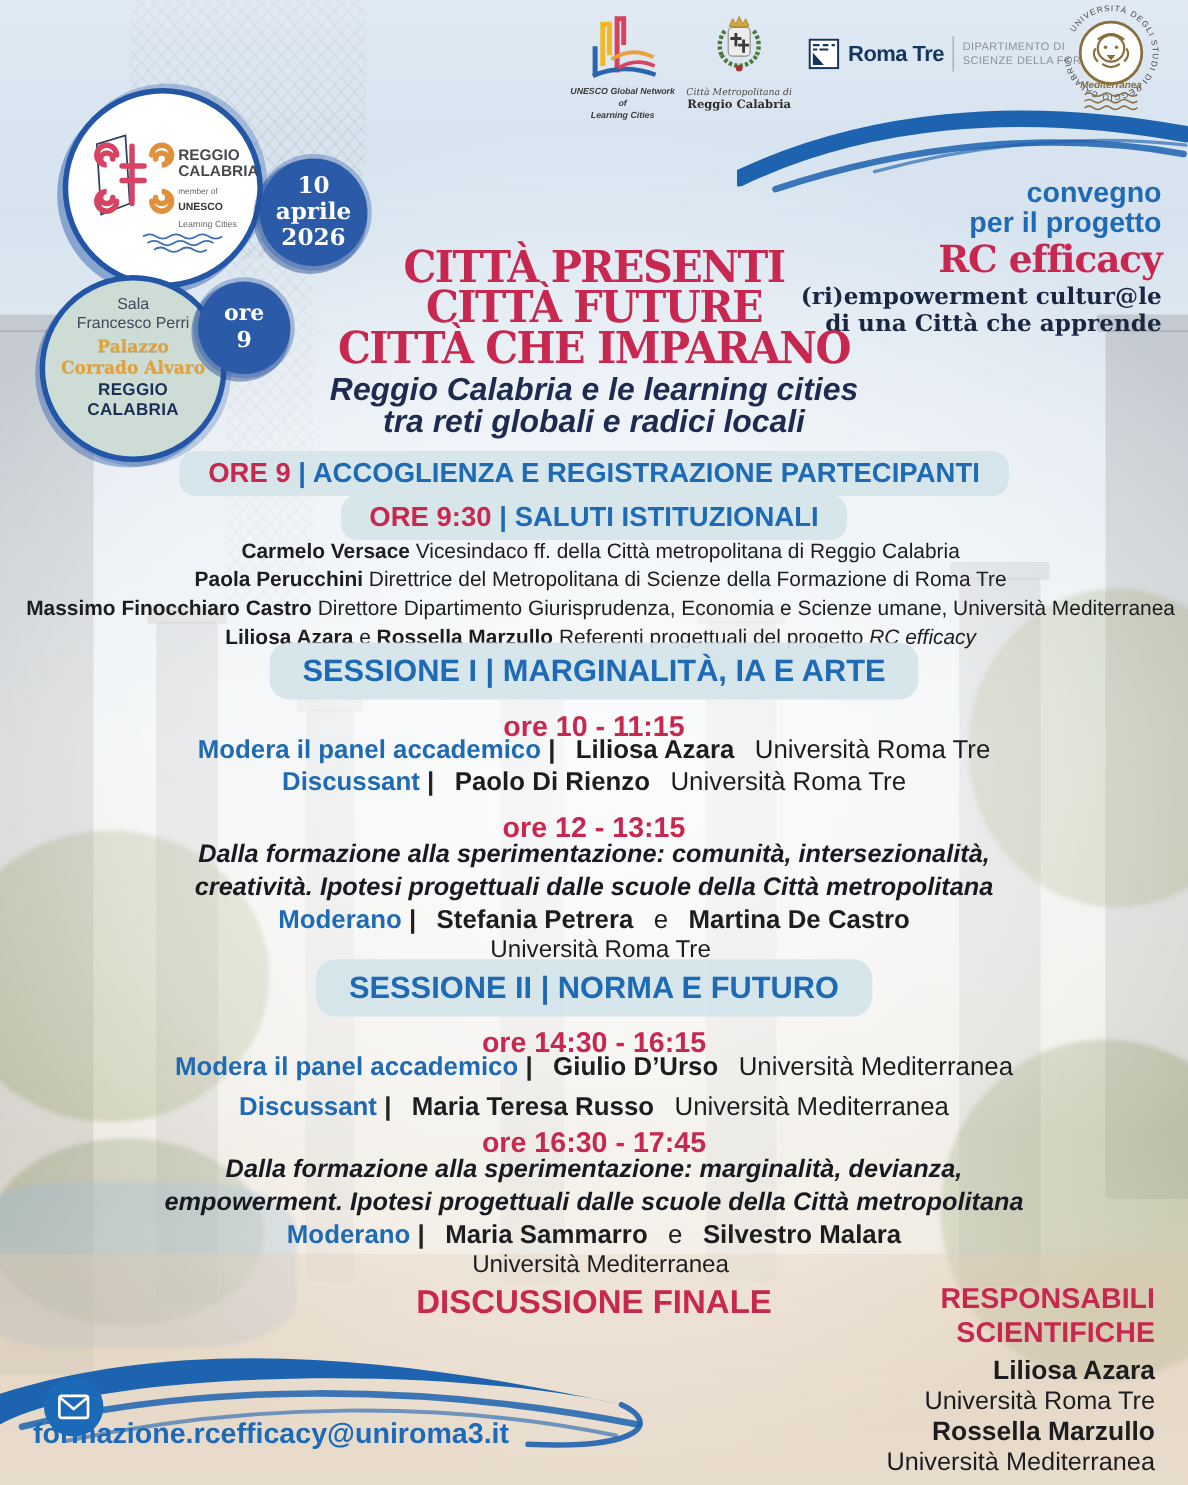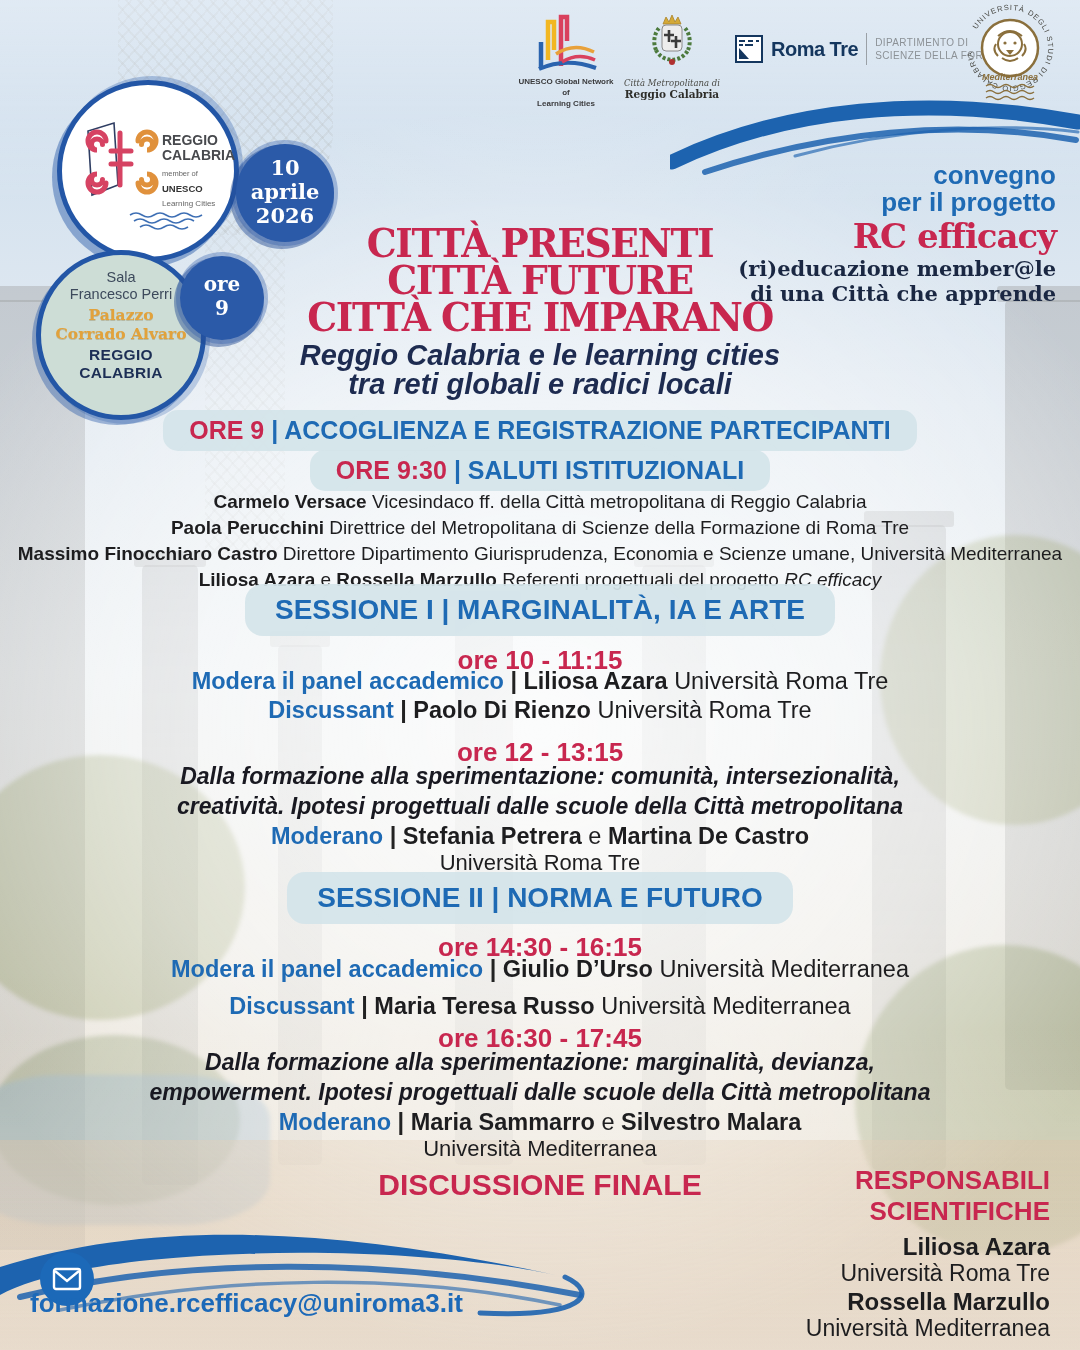--- a/index.html
+++ b/index.html
@@ -7,21 +7,21 @@
     position:relative;width:1080px;height:1350px;margin:0 auto;overflow:hidden;
     font-family:"Liberation Sans",sans-serif;
     background:linear-gradient(180deg,#c3d6e9 0%,#d3e1ee 14%,#e1e9f1 30%,#ecf0f2 50%,#ece9e2 72%,#e6dccb 88%,#e3d6c2 100%);
   }
   .abs{position:absolute;}
   .line{position:absolute;left:0;right:0;text-align:center;white-space:nowrap;}
   .rline{position:absolute;right:30px;text-align:right;white-space:nowrap;}
   .crimson{color:#c8274f;}
   .blue{color:#1e6ab4;}
   .navy{color:#1a2742;}
-  .dark{color:#1d1d1f;}
+  .dark{color:#1d1d1f;margin-left:12px;}
   .b{font-weight:bold;}
   .i{font-style:italic;}
   .serif{font-family:"DejaVu Serif",serif;}
   
   .col{position:absolute;border-radius:5px;background:linear-gradient(180deg,rgba(150,152,155,.40),rgba(128,126,118,.22));}
   .col::before{content:"";position:absolute;left:-8px;right:-8px;top:-14px;height:16px;border-radius:3px;background:rgba(140,140,140,.35);}
   .blob{position:absolute;border-radius:50%;filter:blur(2px);}
   .mesh{position:absolute;opacity:.75;border-radius:0 0 45% 45%;
     background:repeating-linear-gradient(48deg,rgba(150,150,143,.22) 0 2px,transparent 2px 9px),
                repeating-linear-gradient(-48deg,rgba(150,150,143,.20) 0 2px,transparent 2px 9px);}
@@ -68,21 +68,21 @@
     <path d="M35,90 C155,50 285,36 406,58" stroke="#1d63af" stroke-width="6" fill="none" stroke-linecap="round" opacity=".85"></path>
     <path d="M125,74 C225,47 325,40 408,50" stroke="#1d63af" stroke-width="3" fill="none" stroke-linecap="round" opacity=".65"></path>
   </svg>
   <svg class="abs" style="left:0;top:1215px;" width="610" height="115" viewBox="0 0 610 115">
     <path d="M0,52 C160,2 345,14 565,62 C470,40 300,30 150,45 C90,51 30,63 0,80 Z" fill="#1d63af"></path>
     <path d="M20,82 C180,42 385,42 580,80" stroke="#1d63af" stroke-width="6" fill="none" stroke-linecap="round" opacity=".85"></path>
     <path d="M60,95 C225,60 405,58 560,90" stroke="#1d63af" stroke-width="3.5" fill="none" stroke-linecap="round" opacity=".6"></path>
     <path d="M565,62 C600,78 585,103 480,98" stroke="#1d63af" stroke-width="5" fill="none" stroke-linecap="round" opacity=".9"></path>
   </svg>
 
-  <div class="abs" style="left:518px;top:14px;width:96px;text-align:center;">
+  <div class="abs" style="left:518px;top:14px;width:96px;text-align:center;font-style:italic;">
     <svg width="64" height="58" viewBox="0 0 64 58" style="display:inline-block;">
       <path d="M14,46 V8 h6 v28" stroke="#f2b722" stroke-width="4.5" fill="none"></path>
       <path d="M27,52 V3 h6 v24" stroke="#d9415e" stroke-width="4.5" fill="none"></path>
       <path d="M7,54 V28" stroke="#2a63ae" stroke-width="4.5" fill="none"></path>
       <path d="M5,55 Q32,43 62,54" stroke="#2a63ae" stroke-width="4" fill="none"></path>
       <path d="M22,40 Q40,28 60,38" stroke="#e8a13b" stroke-width="3.5" fill="none"></path>
       <path d="M28,48 Q44,38 61,46" stroke="#d9415e" stroke-width="3.5" fill="none"></path>
     </svg>
     <div style="font-size:8px;font-weight:bold;color:#3a3a3c;line-height:11px;">
       <div>UNESCO Global Network of</div>
@@ -185,21 +185,21 @@
     </div>
   </div>
 
   <div class="abs" style="right:24px;top:162px;text-align:right;">
     <div class="blue b" style="font-size:26px;line-height:27px;">
       <div>convegno</div>
       <div>per il progetto</div>
     </div>
     <div class="serif b crimson" style="font-size:34px;line-height:40px;letter-spacing:-1px;">RC efficacy</div>
     <div class="serif b navy" style="font-size:21px;line-height:25px;">
-      <div>(ri)educazione member@le</div>
+      <div>(ri)empowerment cultur@le</div>
       <div>di una Città che apprende</div>
     </div>
   </div>
 
   <div class="abs" style="left:0;right:0;top:224px;text-align:center;">
     <div class="serif b crimson" style="font-size:40px;line-height:37px;letter-spacing:-1.5px;transform:scaleX(.94);">
       <div>CITTÀ PRESENTI</div>
       <div>CITTÀ FUTURE</div>
       <div>CITTÀ CHE IMPARANO</div>
     </div>

